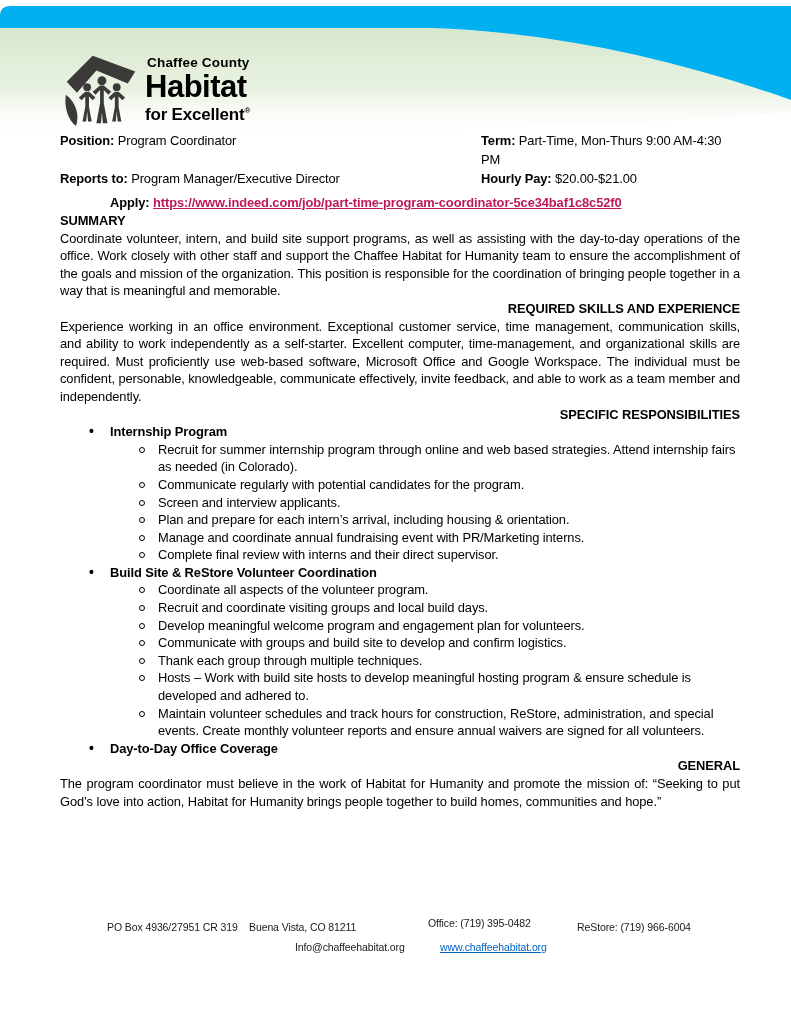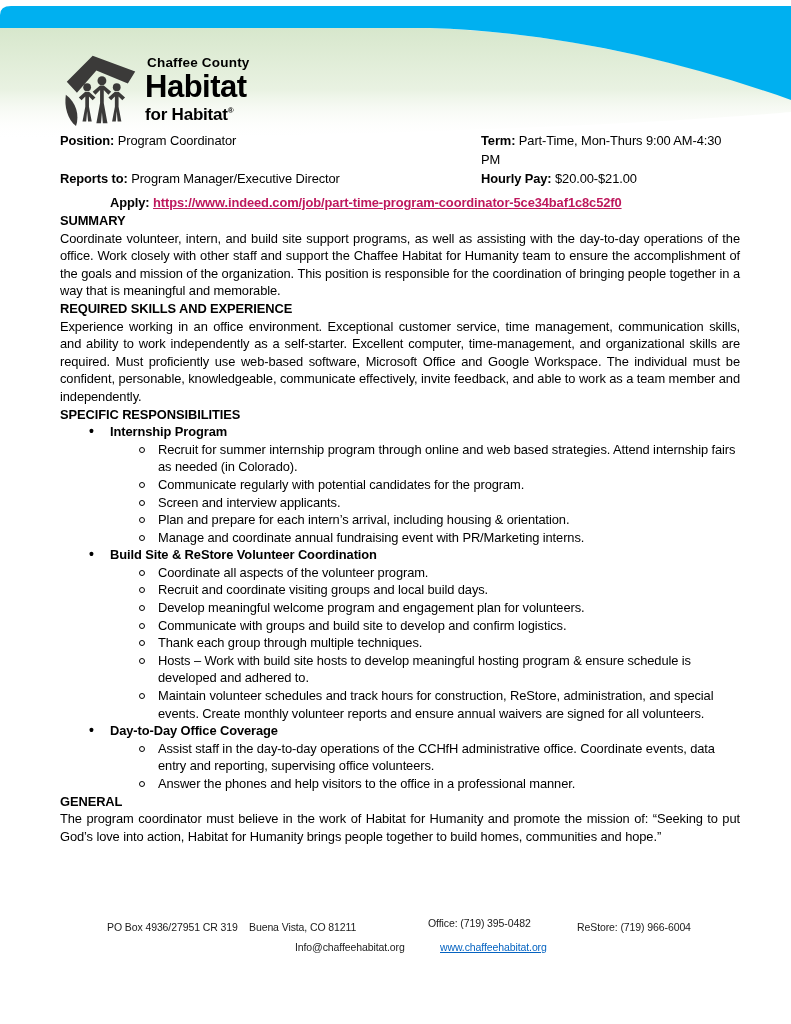--- a/index.html
+++ b/index.html
@@ -25,21 +25,21 @@
     font-size:12.9px; line-height:17.6px; letter-spacing:-.1px;
   }
   b { font-weight:bold; }
   .meta-row { display:flex; line-height:19px;gap:47px; }
   .meta-left { width:374px; flex:none; }
   .apply-row { margin:5px 0 0 50px; font-weight:bold; line-height:19px; }
   .apply-link { color:#be185d; text-decoration:underline; cursor:pointer; }
 
   h2.sec { font-size:12.9px; font-weight:bold; margin:0; padding:0; }
   .mt1 { margin-top:6px; }
-  .mt2 { margin-top:10px; }
+  .mt2 { margin-top:10px;text-align:right; }
   p.body { margin:0; text-align:justify; }
 
   .group { margin:0; }
   .g-title { font-weight:bold; position:relative; padding-left:50px; }
   .g-title::before { content:"•"; position:absolute; left:29px; top:0; font-size:14px; }
   ul.l2 { list-style:none; margin:0; padding:0; }
   ul.l2 > li { position:relative; padding-left:98px; }
   ul.l2 > li::before {
     content:""; position:absolute; left:79px; top:6px;
     width:6px; height:6px; box-sizing:border-box;
@@ -79,21 +79,21 @@
       <path d="M16,50 L23,44 L27,44 L34,50 L31,53 L27,49 L27,60 L30,76 L26,76 L25,65 L24,76 L20,76 L23,60 L23,49 L19,53 Z"></path>
       <circle cx="41" cy="32" r="4.8"></circle>
       <path d="M31,44 L39,37 L43,37 L51,44 L48,47 L43,42 L43,56 L47,78 L42,78 L41,66 L40,78 L35,78 L39,56 L39,42 L34,47 Z"></path>
       <circle cx="57" cy="39" r="4.2"></circle>
       <path d="M48,50 L55,44 L59,44 L66,50 L63,53 L59,49 L59,60 L62,76 L58,76 L57,65 L56,76 L52,76 L55,60 L55,49 L51,53 Z"></path>
     </g>
   </svg>
   <div class="logo-text">
     <span class="logo-org">Chaffee County</span>
     <span class="logo-name">Habitat</span>
-    <span class="logo-tag"><span>for Habitat</span><sup>®</sup></span>
+    <span class="logo-tag"><span>for Excellent</span><sup>®</sup></span>
   </div>
 </div>
 
 <div class="content">
 
   <div class="meta-row">
     <div class="meta-left">
       <b>Position:</b>
       <span>Program Coordinator</span>
     </div>
@@ -127,42 +127,39 @@
   <h2 class="sec mt2">SPECIFIC RESPONSIBILITIES</h2>
 
   <div class="group">
     <div class="g-title">Internship Program</div>
     <ul class="l2">
       <li>Recruit for summer internship program through online and web based strategies. Attend internship fairs as needed (in Colorado).</li>
       <li>Communicate regularly with potential candidates for the program.</li>
       <li>Screen and interview applicants.</li>
       <li>Plan and prepare for each intern’s arrival, including housing &amp; orientation.</li>
       <li>Manage and coordinate annual fundraising event with PR/Marketing interns.</li>
+      <li>Complete final review with interns and their direct supervisor.</li>
     </ul>
   </div>
 
   <div class="group">
     <div class="g-title">Build Site &amp; ReStore Volunteer Coordination</div>
     <ul class="l2">
       <li>Coordinate all aspects of the volunteer program.</li>
       <li>Recruit and coordinate visiting groups and local build days.</li>
       <li>Develop meaningful welcome program and engagement plan for volunteers.</li>
       <li>Communicate with groups and build site to develop and confirm logistics.</li>
       <li>Thank each group through multiple techniques.</li>
       <li>Hosts – Work with build site hosts to develop meaningful hosting program &amp; ensure schedule is developed and adhered to.</li>
       <li>Maintain volunteer schedules and track hours for construction, ReStore, administration, and special events. Create monthly volunteer reports and ensure annual waivers are signed for all volunteers.</li>
     </ul>
   </div>
 
   <div class="group">
     <div class="g-title">Day-to-Day Office Coverage</div>
-    <ul class="l2">
-      <li>Assist staff in the day-to-day operations of the CCHfH administrative office. Coordinate events, data entry and reporting, supervising office volunteers.</li>
-      <li>Answer the phones and help visitors to the office in a professional manner.</li>
-    </ul>
   </div>
 
   <h2 class="sec mt2">GENERAL</h2>
   <p class="body">The program coordinator must believe in the work of Habitat for Humanity and promote the mission of: “Seeking to put God’s love into action, Habitat for Humanity brings people together to build homes, communities and hope.”</p>
 
 </div>
 
 <span class="f-item f-pobox">PO Box 4936/27951 CR 319</span>
 <span class="f-item f-city">Buena Vista, CO 81211</span>
 <span class="f-item f-office">Office: (719) 395-0482</span>

